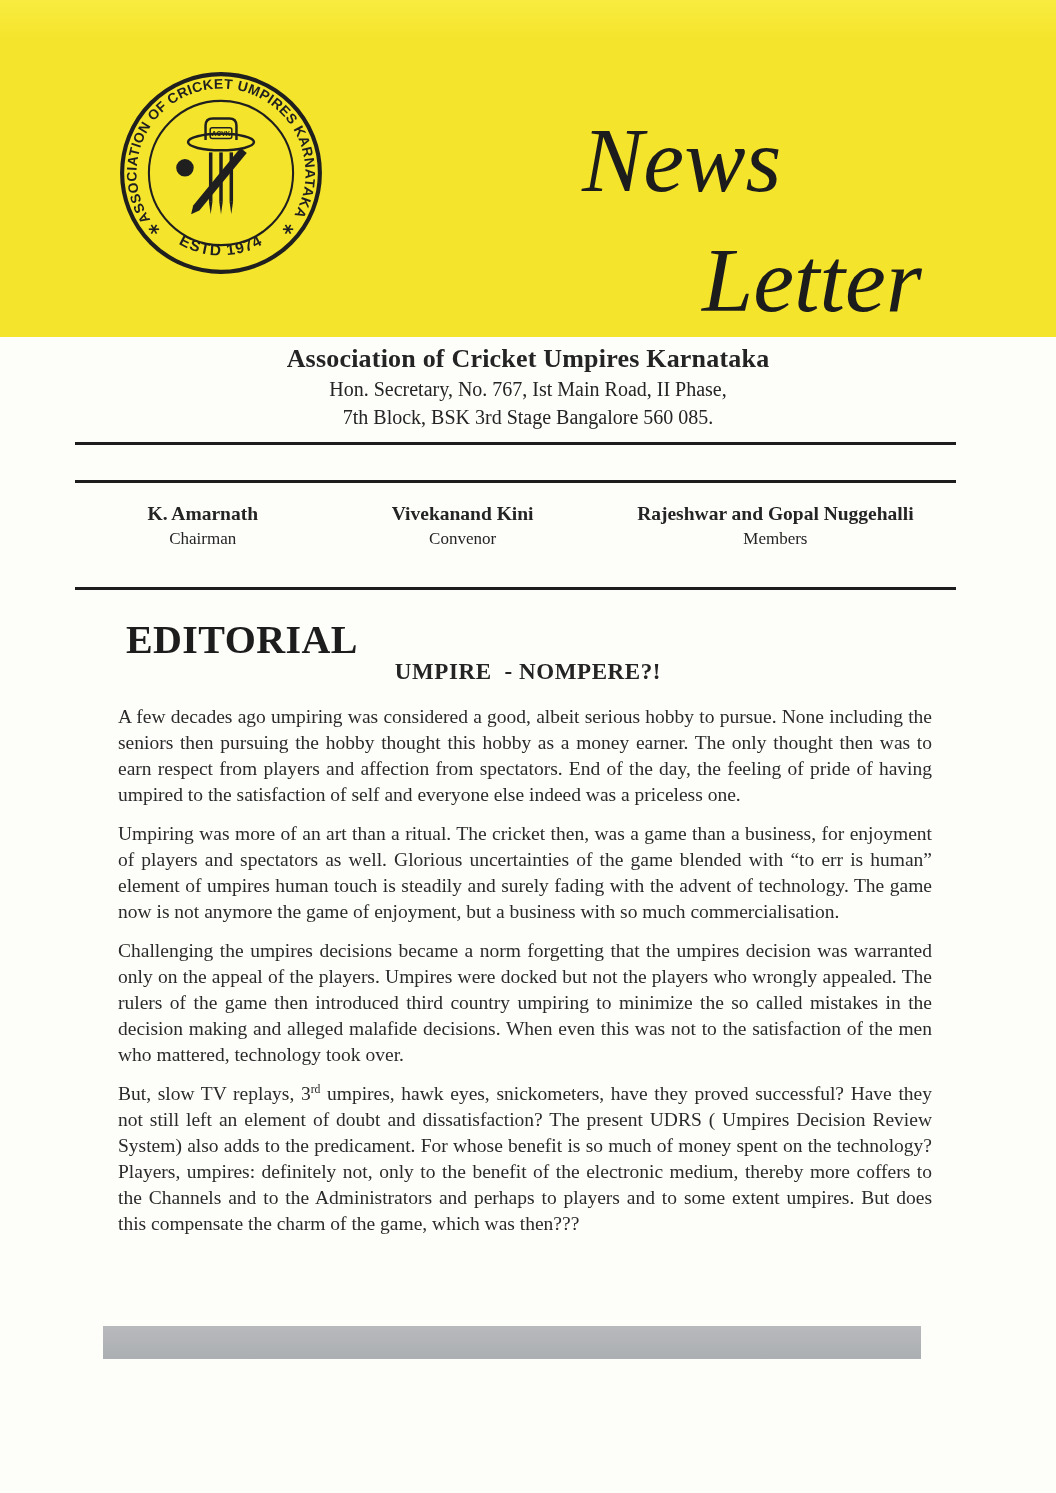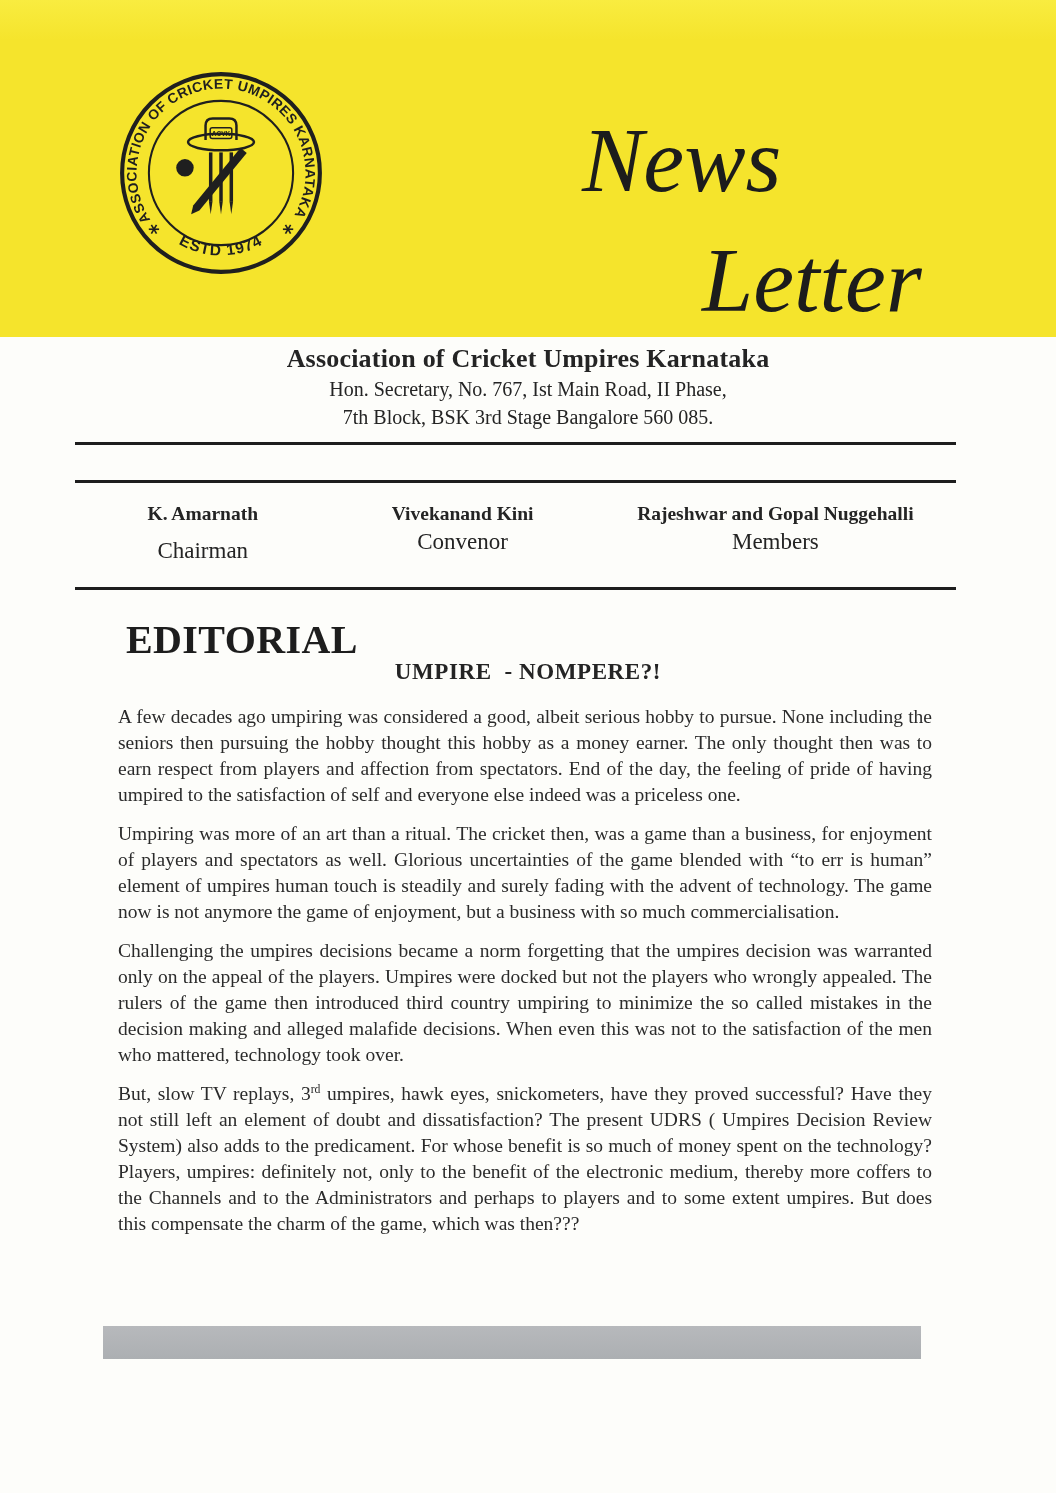--- a/index.html
+++ b/index.html
@@ -36,25 +36,25 @@
     display:flex;justify-content:space-between;align-items:baseline;
     font-size:19px;color:#242424;
   }
   .volume-label{letter-spacing:0.6px;}
 
   
   .board{position:absolute;top:494px;left:75px;right:100px;text-align:center;color:#242424;}
   .board-heading{margin:0;font-size:21px;font-weight:bold;letter-spacing:0.8px;}
   .board-cols{display:flex;margin-top:9px;}
   .board-col{display:flex;flex-direction:column;}
-  .board-col-1{flex:0 0 29%;gap:9px;}
+  .board-col-1{flex:0 0 29%;}
   .board-col-2{flex:0 0 30%;}
   .board-col-3{flex:0 0 41%;}
   .member-name{font-size:19.5px;font-weight:bold;}
-  .member-role{font-size:23px;margin-top:4px;}
+  .member-role{font-size:17px;margin-top:4px;}
 
   
   .section-heading{
     position:absolute;top:608px;left:118px;margin:8px;
     font-size:40px;font-weight:bold;letter-spacing:0.4px;color:#1d1d1d;
   }
   .article-title{
     position:absolute;top:659px;left:0;width:100%;margin:0;text-align:center;
     font-size:23px;font-weight:bold;letter-spacing:0.6px;color:#242424;
     white-space:pre-wrap;

